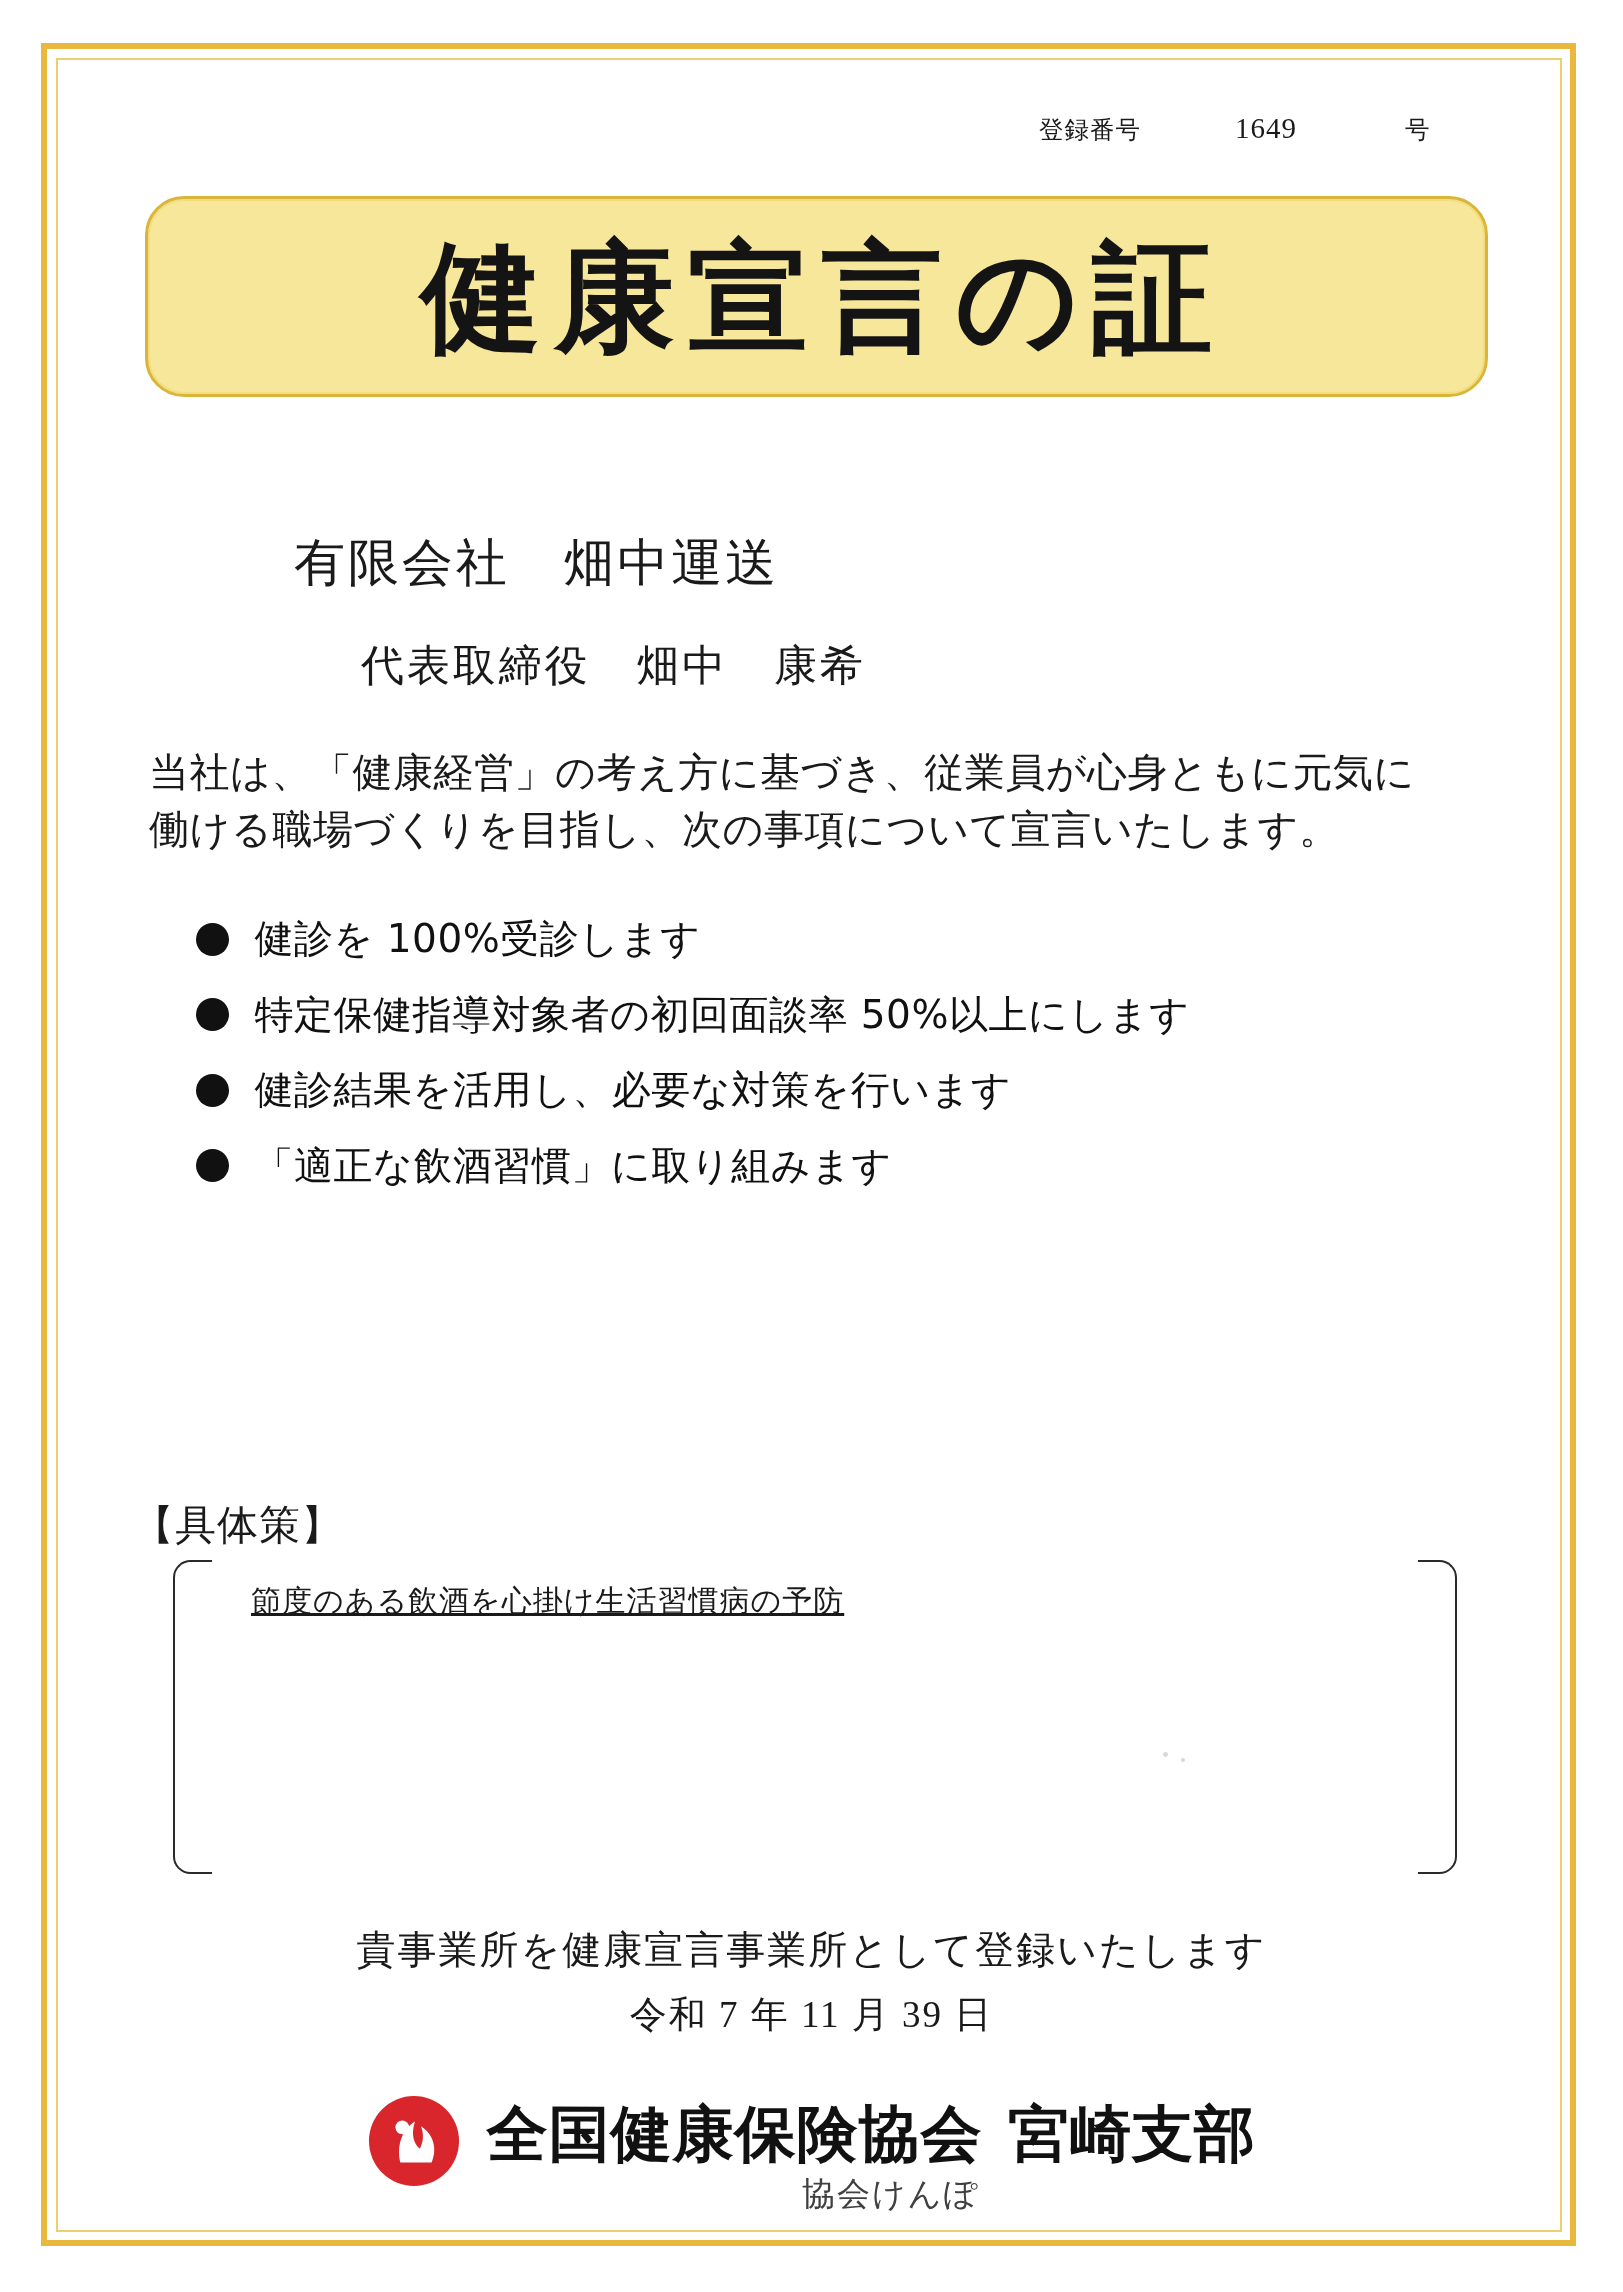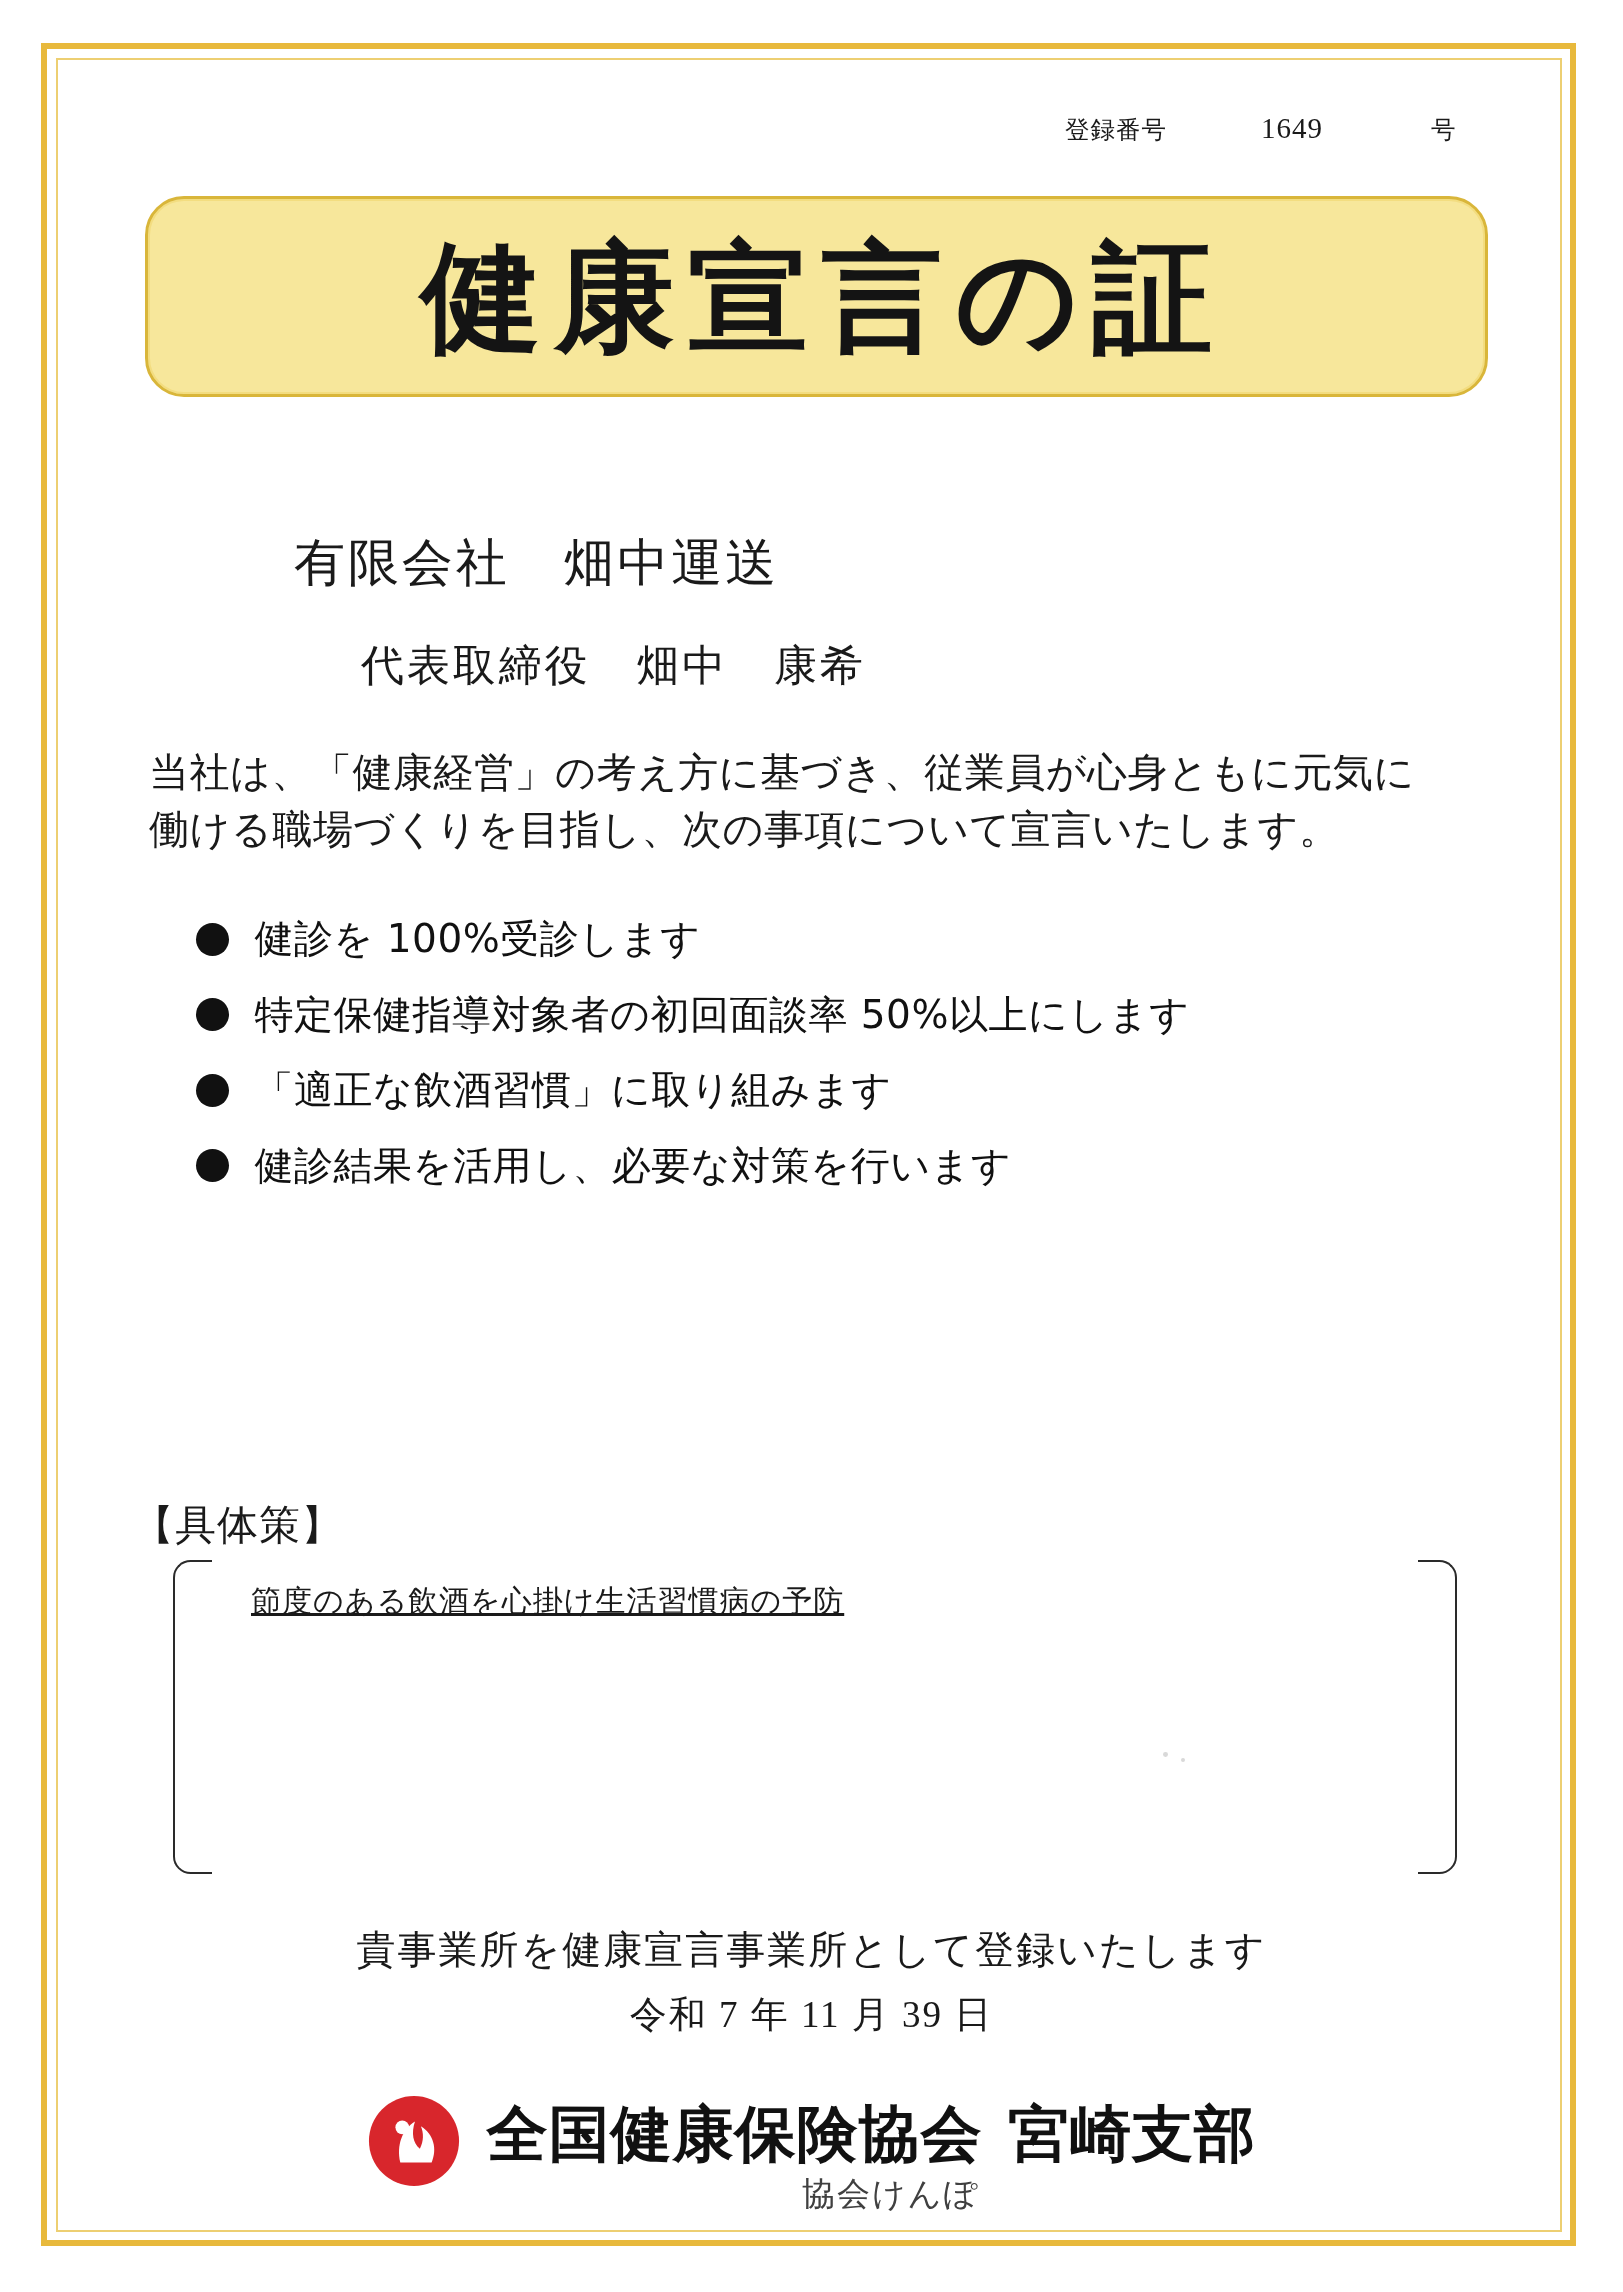--- a/index.html
+++ b/index.html
@@ -48,21 +48,20 @@
   .reg-line {
     position: absolute;
     top: 112px;
     left: 1039px;
     width: 470px;
     display: flex;
     align-items: baseline;
     justify-content: flex-start;
     font-size: 24.5px;
     letter-spacing: 1px;
-    margin-left: 26px;
   }
   .reg-label { white-space: nowrap; }
   .reg-number {
     font-size: 29px;
     margin-left: 94px;
     letter-spacing: 1px;
   }
   .reg-unit {
     font-size: 24.5px;
     margin-left: 108px;
@@ -295,25 +294,25 @@
     <li>
       <span class="bullet-dot"></span>
       <span>健診を 100%受診します</span>
     </li>
     <li>
       <span class="bullet-dot"></span>
       <span>特定保健指導対象者の初回面談率 50%以上にします</span>
     </li>
     <li>
       <span class="bullet-dot"></span>
-      <span>「適正な飲酒習慣」に取り組みます</span>
+      <span>健診結果を活用し、必要な対策を行います</span>
     </li>
     <li>
       <span class="bullet-dot"></span>
-      <span>健診結果を活用し、必要な対策を行います</span>
+      <span>「適正な飲酒習慣」に取り組みます</span>
     </li>
   </ul>
 
   <div class="measures-label">【具体策】</div>
   <div class="measures-box">
     <div class="brk brk-left"></div>
     <div class="brk brk-right"></div>
     <div class="measures-text">節度のある飲酒を心掛け生活習慣病の予防</div>
     <div class="speck" style="left:990px; top:192px; width:4.9px; height:4.9px;"></div>
     <div class="speck" style="left:1008px; top:198px; width:3.9px; height:3.9px;"></div>

